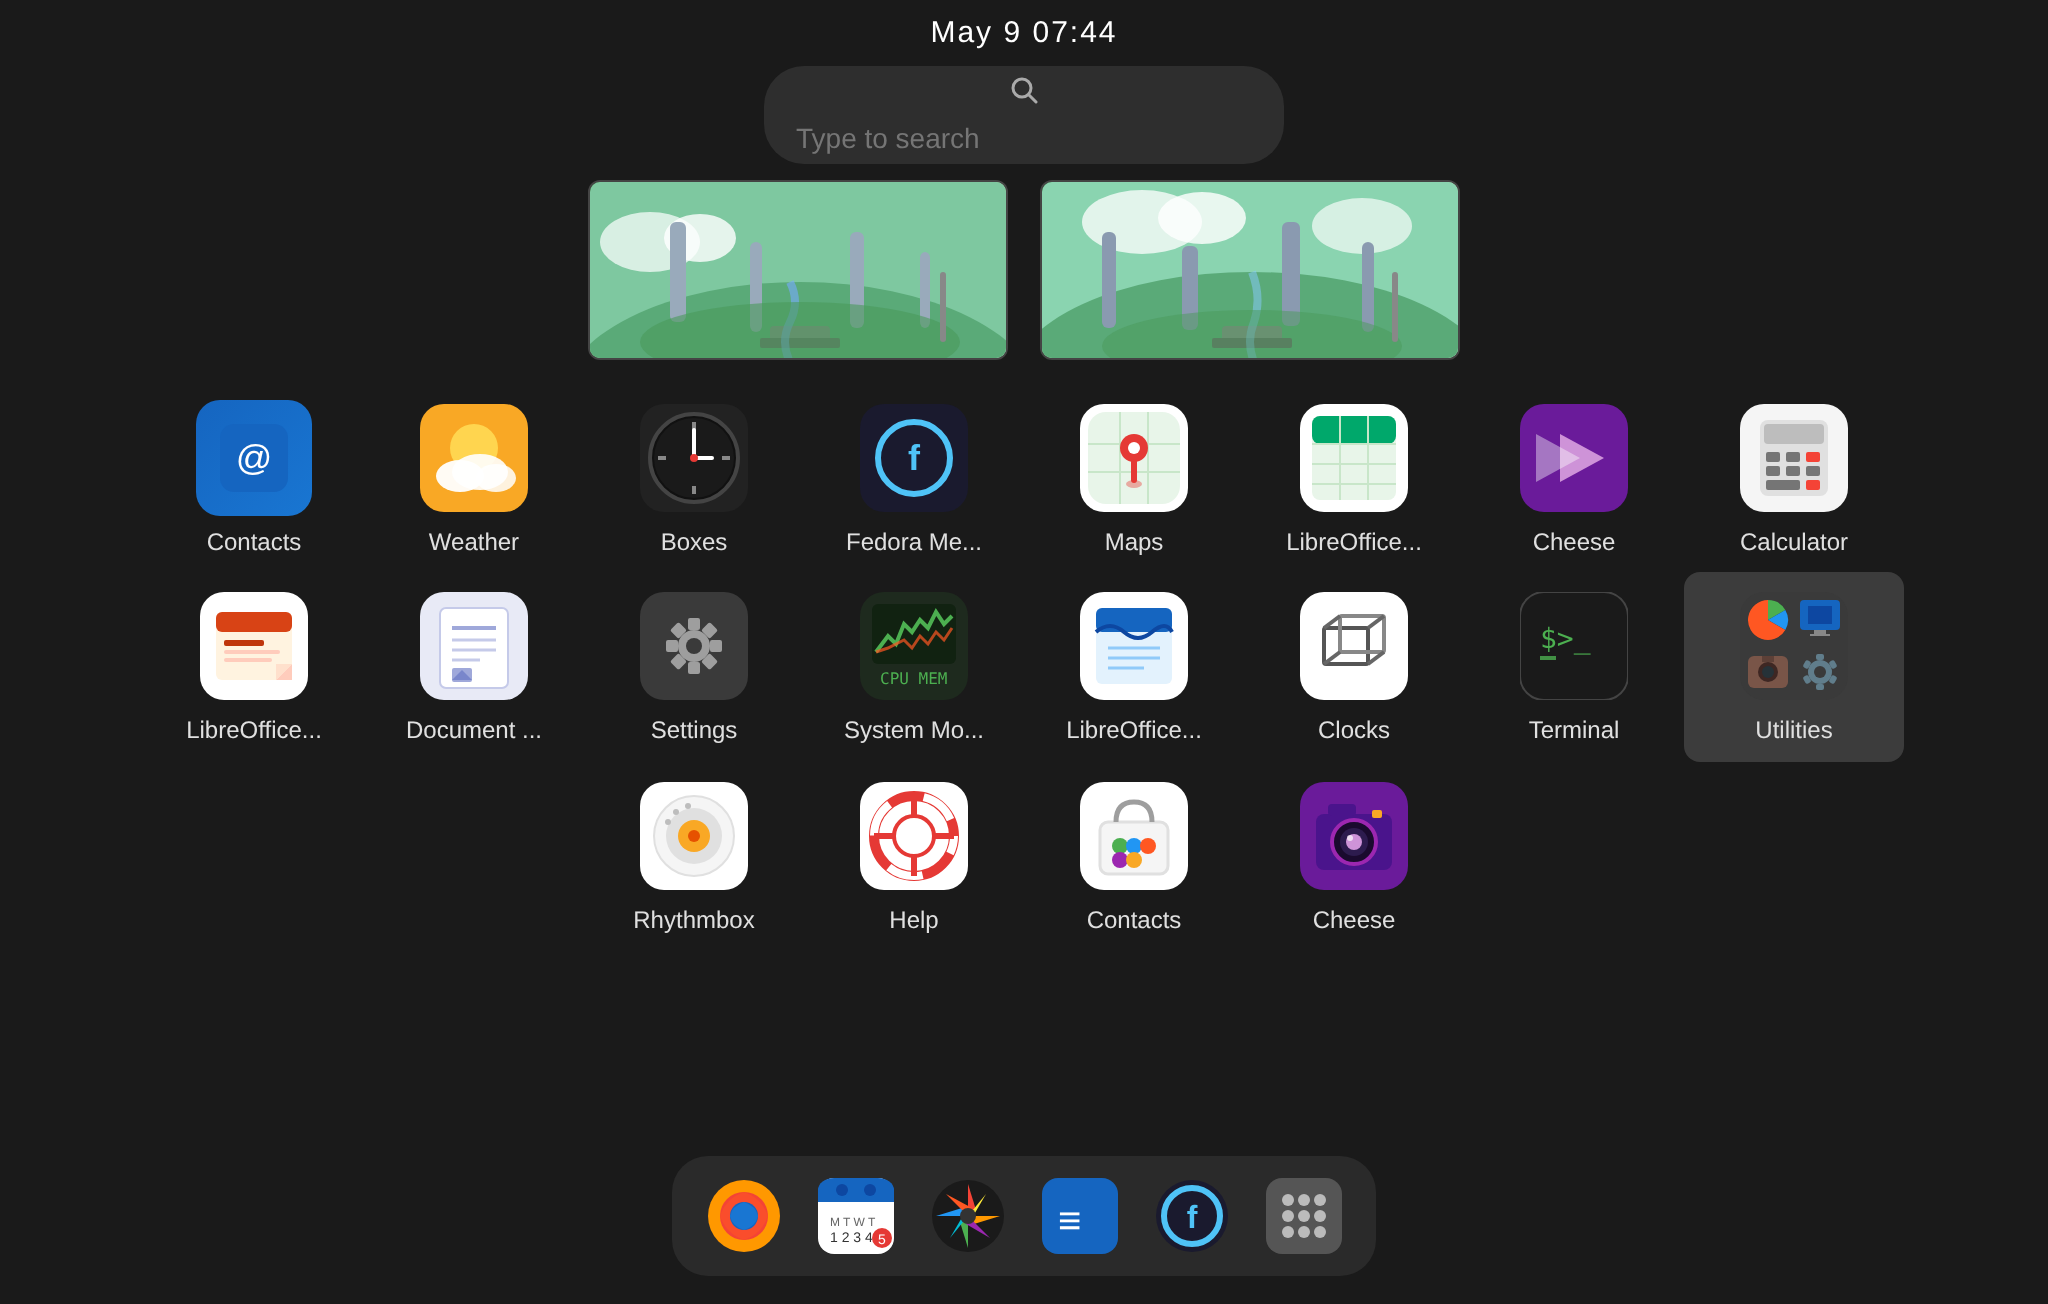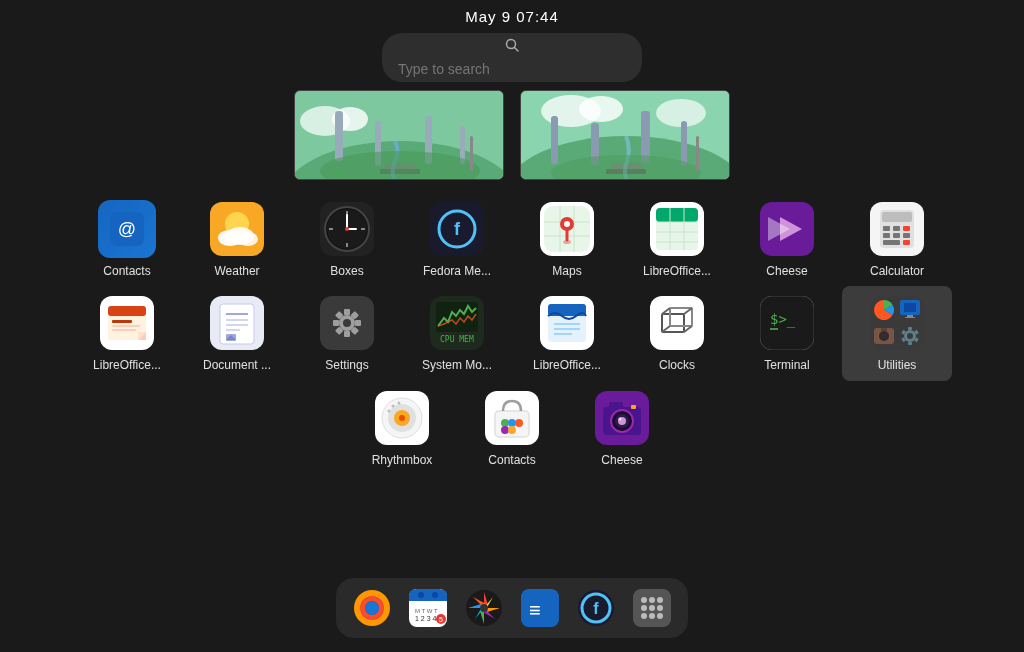--- a/index.html
+++ b/index.html
@@ -534,20 +534,37 @@
           <circle cx="27" cy="27" r="3" fill="#e65100"></circle>
 
           <circle cx="14" cy="20" r="1.5" fill="#bdbdbd"></circle>
           <circle cx="18" cy="15" r="1.5" fill="#bdbdbd"></circle>
           <circle cx="24" cy="12" r="1.5" fill="#bdbdbd"></circle>
         </svg>
       </div>
       <span class="app-label">Rhythmbox</span>
     </div>
 
+    <div class="app-item">
+      <div class="app-icon">
+        <svg width="54" height="54" viewBox="0 0 54 54">
+          <rect width="54" height="54" rx="12" fill="white"></rect>
+
+          <circle cx="27" cy="27" r="20" fill="none" stroke="#e53935" stroke-width="5"></circle>
+          <circle cx="27" cy="27" r="20" fill="none" stroke="white" stroke-width="4" stroke-dasharray="18 18" stroke-dashoffset="9"></circle>
+          <circle cx="27" cy="27" r="10" fill="white" stroke="#e53935" stroke-width="2"></circle>
+
+          <line x1="27" y1="7" x2="27" y2="17" stroke="#e53935" stroke-width="3"></line>
+          <line x1="27" y1="37" x2="27" y2="47" stroke="#e53935" stroke-width="3"></line>
+          <line x1="7" y1="27" x2="17" y2="27" stroke="#e53935" stroke-width="3"></line>
+          <line x1="37" y1="27" x2="47" y2="27" stroke="#e53935" stroke-width="3"></line>
+        </svg>
+      </div>
+      <span class="app-label">Help</span>
+    </div>
 
     <div class="app-item">
       <div class="app-icon">
         <svg width="54" height="54" viewBox="0 0 54 54">
           <rect width="54" height="54" rx="12" fill="white"></rect>
 
           <rect x="10" y="20" width="34" height="26" rx="4" fill="#f5f5f5" stroke="#e0e0e0" stroke-width="1.5"></rect>
 
           <path d="M18 20 Q18 10 27 10 Q36 10 36 20" fill="none" stroke="#9e9e9e" stroke-width="2.5"></path>
 

